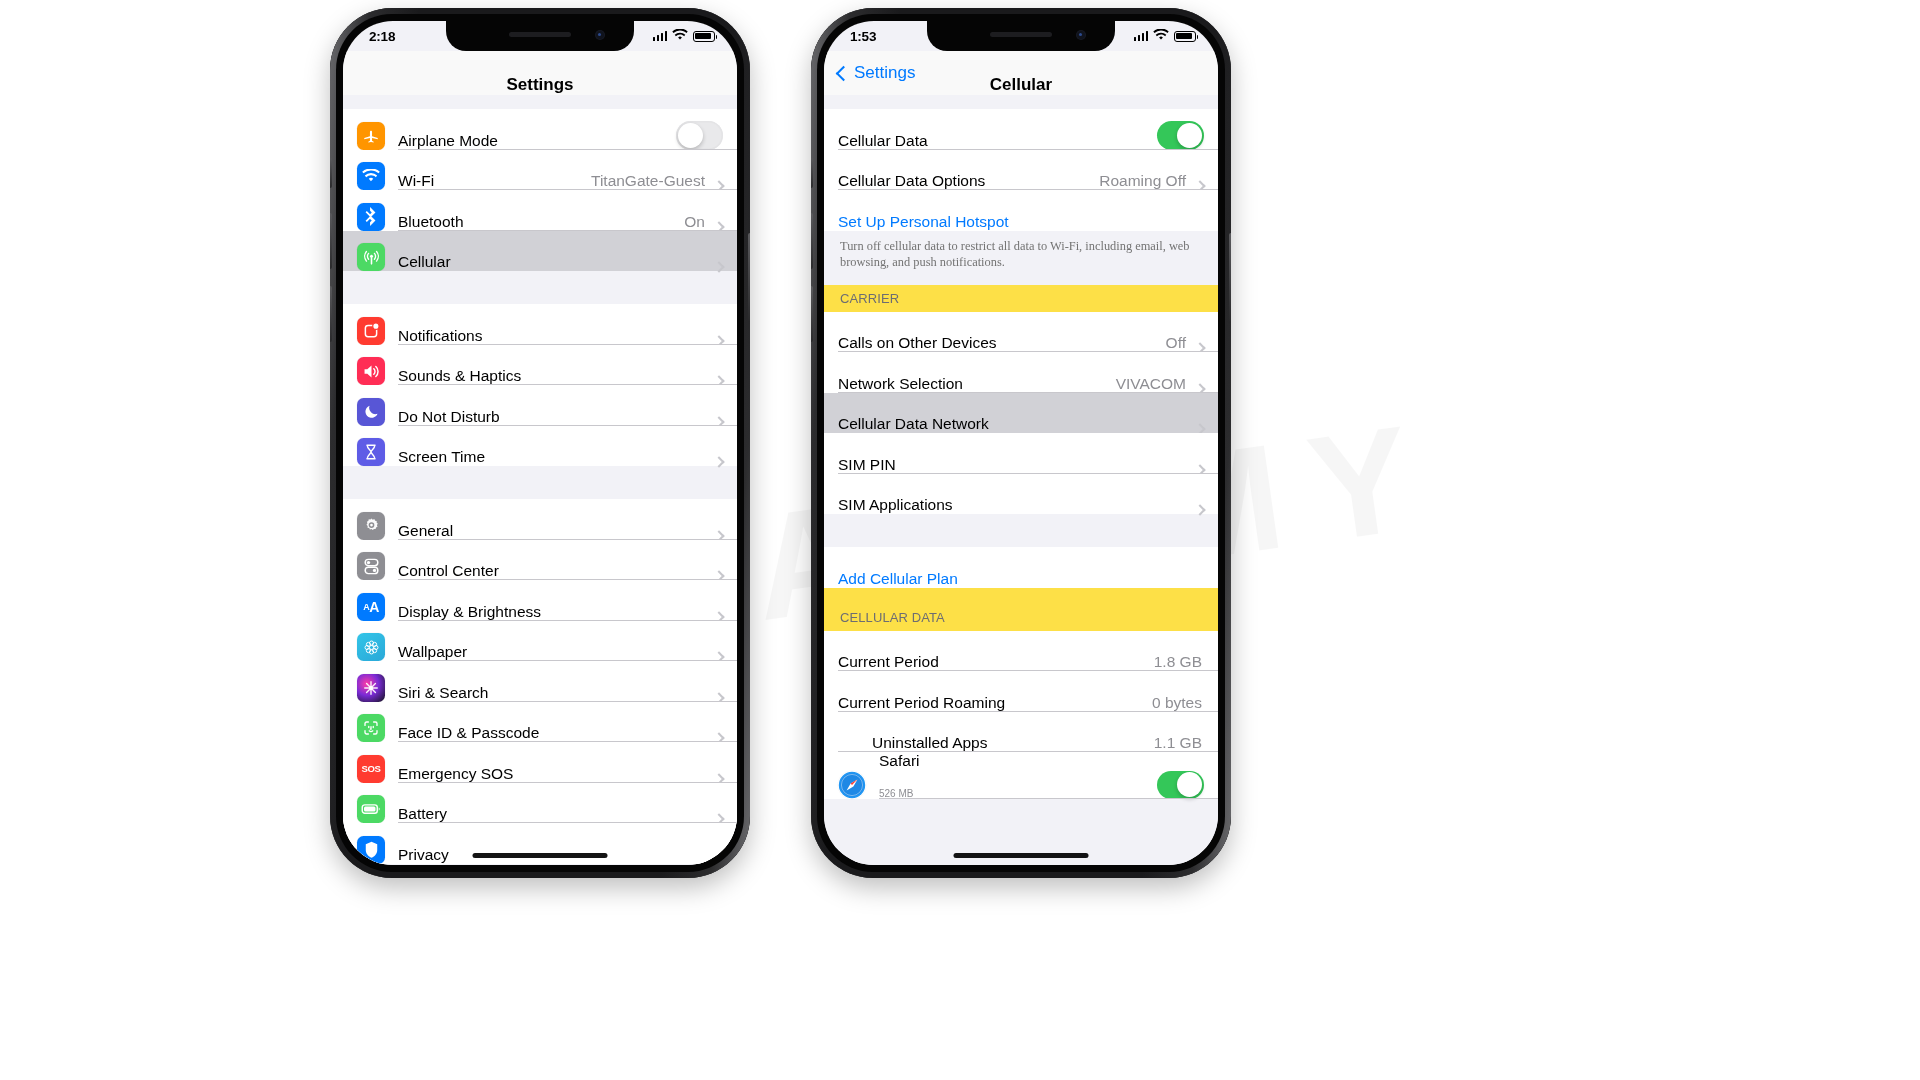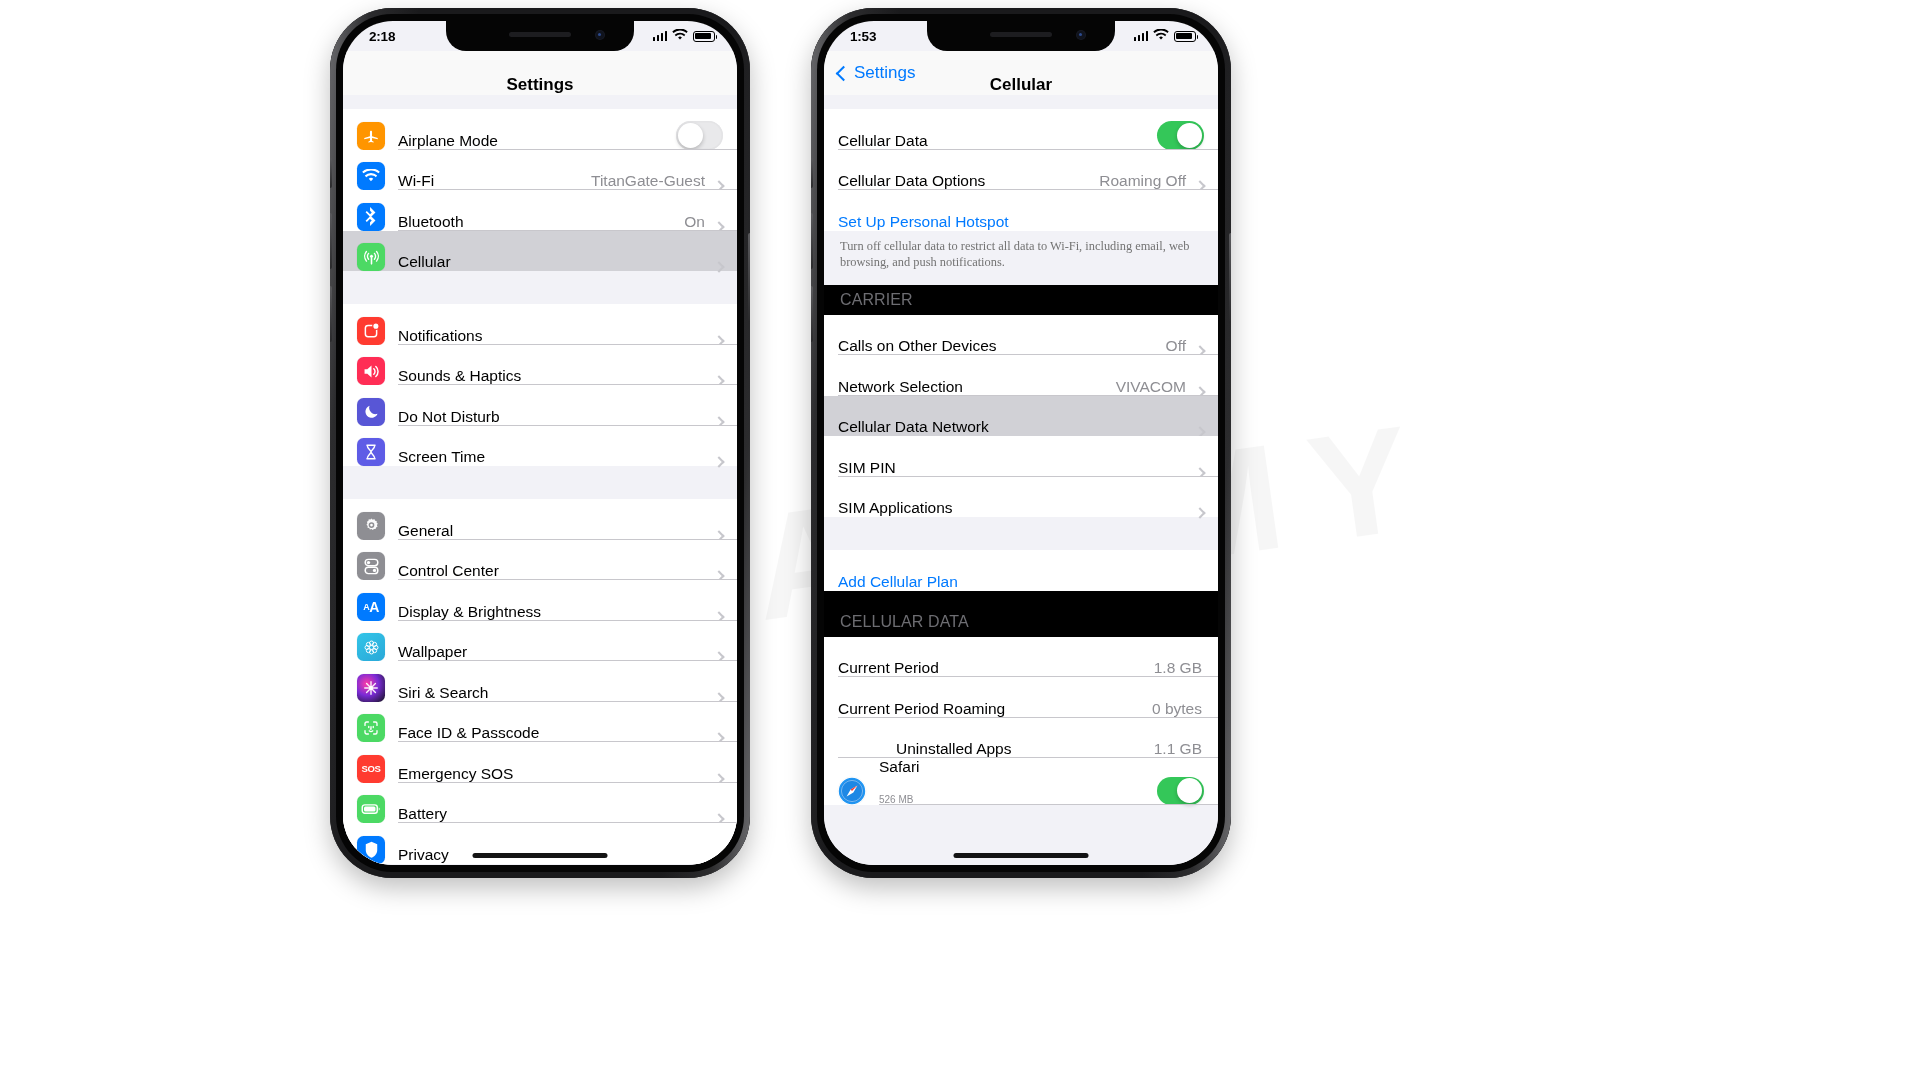--- a/index.html
+++ b/index.html
@@ -193,34 +193,34 @@
     position:absolute;top:1.6px;left:1.6px;
     width:25px;height:25px;border-radius:50%;
     background:#fff; box-shadow:0 2px 4px rgba(0,0,0,0.22);
     transition:none;
   }
   .toggle.on .knob { left:20.4px; }
 
   
   .sec-head {
     padding: 22px 32px 6px 16px;
-    font-size:16px; color:#6d6d72; letter-spacing:0.1px;
-    background:#000000;
+    font-size:13px; color:#6d6d72; letter-spacing:0.1px;
+    background:#fde047;
     text-transform: uppercase;
   }
   .sec-foot {
     padding: 7px 16px 14px 16px;
     font-size:12.4px; line-height:1.33; color:#737373;
     background:#f2f2f7;
     font-family:Liberation Serif, serif;
   }
 
   
   .row.tall { height:47px; }
-  .row.indent { padding-left:72px; }
+  .row.indent { padding-left:48px; }
   .app-sub { display:flex;flex-direction:column; justify-content:center; flex:1 1 auto;gap:16px; }
   .app-sub .nm { font-size:15.5px;color:#000;line-height:1.15; }
   .app-sub .sz { font-size:10px;color:#8e8e93;margin-top:2px; }
 
   
   .home-ind {
     position:absolute; left:50%; transform:translateX(-50%);
     bottom:7px; width:135px;height:5px;border-radius:3px;
     background:#000; opacity:0.92; z-index:30;
   }

